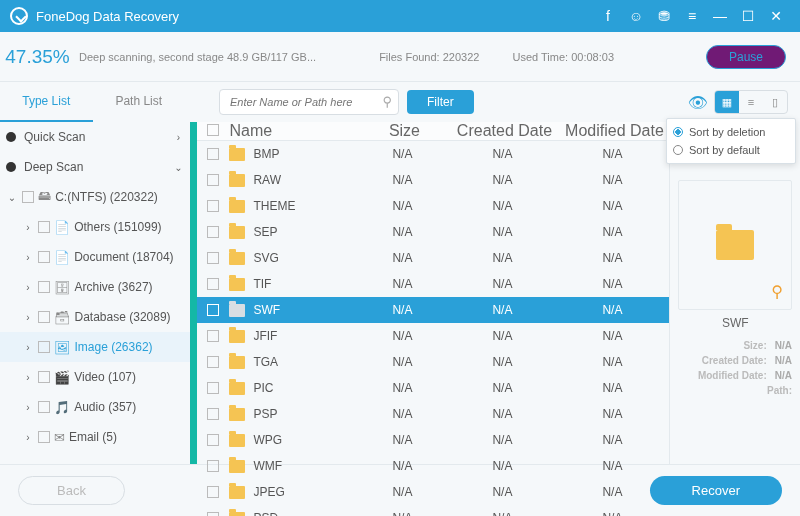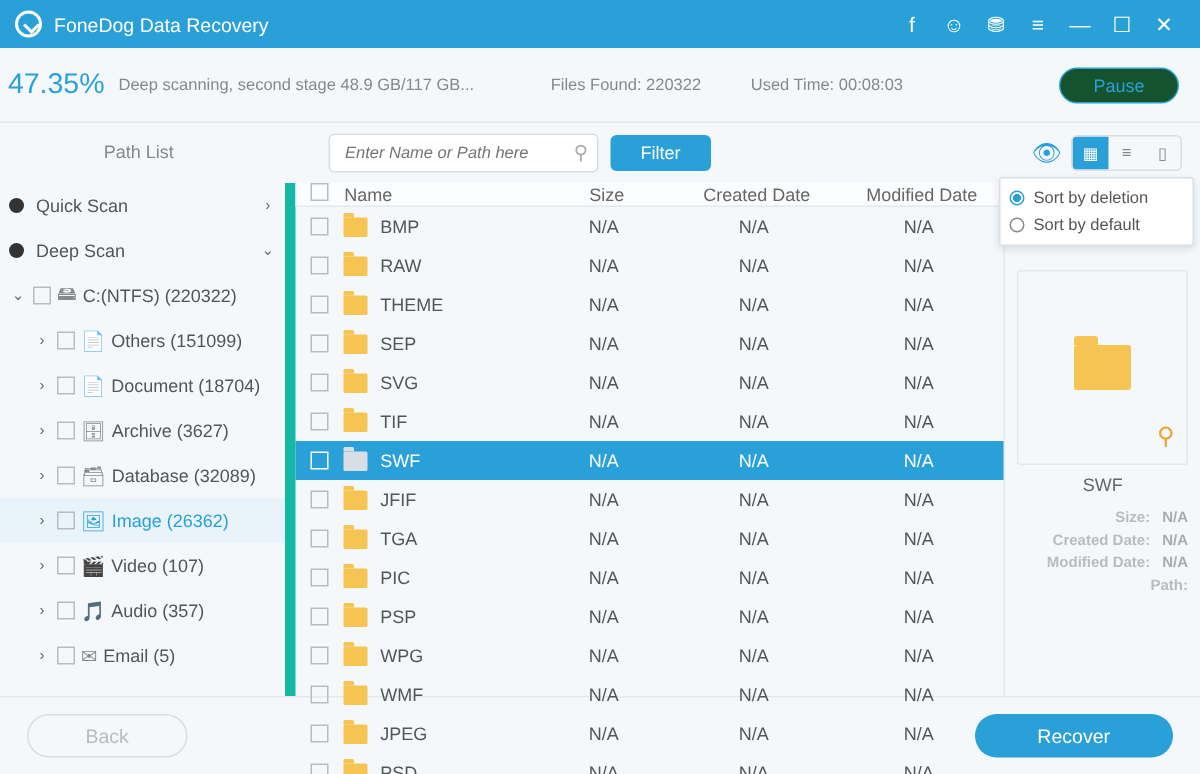--- a/index.html
+++ b/index.html
@@ -7,24 +7,24 @@
 .titlebar { height:32px; background:#2aa0d8; color:#fff; display:flex; align-items:center; padding:0 10px; }
 .titlebar .logo { width:18px; height:18px; border:2px solid #fff; border-radius:50%; margin-right:8px; position:relative; }
 .titlebar .logo::after{content:"";position:absolute;width:6px;height:6px;border-left:2px solid #fff;border-bottom:2px solid #fff;transform:rotate(-45deg);top:4px;left:5px;}
 .titlebar .title { font-size:13px; }
 .titlebar .spacer { flex:1; }
 .titlebar .ticon { width:28px; text-align:center; font-size:14px; cursor:pointer; }
 .statusbar { height:50px; display:flex; align-items:center; background:#f5f8fa; border-bottom:1px solid #e3e9ed; }
 .pct { width:75px; text-align:center; font-size:19px; color:#2aa0d8; }
 .statusmsg { flex:1; display:flex; flex-direction:column; gap:4px; font-size:11px; color:#888; padding-left:4px;}
 .statusmsg .row{white-space:nowrap;}
-.statusmsg .mid{display:inline-block;margin-left:48px;}
+.statusmsg .mid{display:inline-block;margin-left:60px;}
 .statusmsg .mid2{display:inline-block;margin-left:30px;}
 .btns { display:flex; gap:10px; padding-right:14px; }
-.pill { border:1px solid #2aa0d8; color:#2aa0d8; border-radius:14px; padding:4px 22px; font-size:12px; cursor:pointer; background:#14532d;}
+.pill { border:1px solid #2aa0d8; color:#2aa0d8; border-radius:14px; padding:4px 22px; font-size:12px; cursor:pointer; background:#701a75;}
 .toolbar { height:40px; display:flex; align-items:center; }
 .tabs { width:185px; display:flex; height:100%; }
 .tab { flex:1; display:flex; align-items:center; justify-content:center; font-size:12px; color:#888; cursor:pointer; border-bottom:2px solid transparent;}
 .tab.active { color:#2aa0d8; border-bottom:2px solid #2aa0d8; }
 .search { flex:0 0 200px; margin:0 8px 0 14px; position:relative;padding-left:20px; }
 .search input { width:100%; height:26px; border:1px solid #d8dee3; border-radius:4px; padding:0 26px 0 10px; font-size:11px; font-style:italic; color:#999;}
 .search .sicon{position:absolute;right:7px;top:5px;color:#aaa;font-size:13px;}
 .filter { background:#2aa0d8; color:#fff; border-radius:4px; padding:5px 20px; font-size:12px; cursor:pointer; }
 .tool-spacer{flex:1;}
 .viewbtns{display:flex;align-items:center;gap:6px;padding-right:12px;position:relative;}
@@ -37,21 +37,21 @@
 .trow { height:30px; display:flex; align-items:center; padding:0 6px; gap:4px; cursor:pointer; font-size:12px; color:#555;}
 .trow.qs{font-weight:500;}
 .trow .bullet{width:10px;height:10px;border-radius:50%;background:#333;display:inline-block;}
 .trow .exp{width:12px;text-align:center;color:#666;font-size:10px;}
 .trow .chk{width:12px;height:12px;border:1px solid #bbb;display:inline-block;}
 .trow .ticon2{color:#888;font-size:13px;}
 .trow.sel{background:#e9f3fa;color:#2aa0d8;}
 .trow.sel .ticon2{color:#2aa0d8;}
 .ind1{padding-left:6px;} .ind2{padding-left:22px;}
 .main { flex:1; display:flex; flex-direction:column; border-right:1px solid #e3e9ed;}
-.thead { height:30px; display:flex; align-items:center; border-bottom:1px solid #e3e9ed; font-size:12px; color:#666; background:#fbfcfd;}
+.thead { height:30px; display:flex; align-items:center; border-bottom:1px solid #e3e9ed; font-size:16px; color:#666; background:#fbfcfd;}
 .col-chk{width:32px;text-align:center;}
 .col-name{width:130px;}
 .col-size{width:90px;text-align:center;}
 .col-cd{width:110px;text-align:center;}
 .col-md{width:110px;text-align:center;}
 .frow{height:26px;display:flex;align-items:center;font-size:12px;color:#555;}
 .frow .chk{width:12px;height:12px;border:1px solid #bbb;margin:0 10px;}
 .frow .ficon{width:16px;height:13px;background:#f5c453;border-radius:1px;margin-right:8px;position:relative;}
 .frow .ficon::before{content:"";position:absolute;top:-3px;left:0;width:7px;height:3px;background:#f5c453;border-radius:1px 1px 0 0;}
 .frow.selected{background:#2aa0d8;color:#fff;}
@@ -100,20 +100,21 @@
       <span class="mid2"><span>Used Time:</span> <span>00:08:03</span></span>
     </div>
   </div>
   <div class="btns">
     <div class="pill">Pause</div>
   </div>
 </div>
 
 <div class="toolbar">
   <div class="tabs">
+    <div class="tab active">Type List</div>
     <div class="tab">Path List</div>
   </div>
   <div class="search">
     <input placeholder="Enter Name or Path here" style="">
     <span class="sicon">⚲</span>
   </div>
   <div class="filter">Filter</div>
   <div class="tool-spacer"></div>
   <div class="viewbtns">
     <span class="eye">👁</span>

